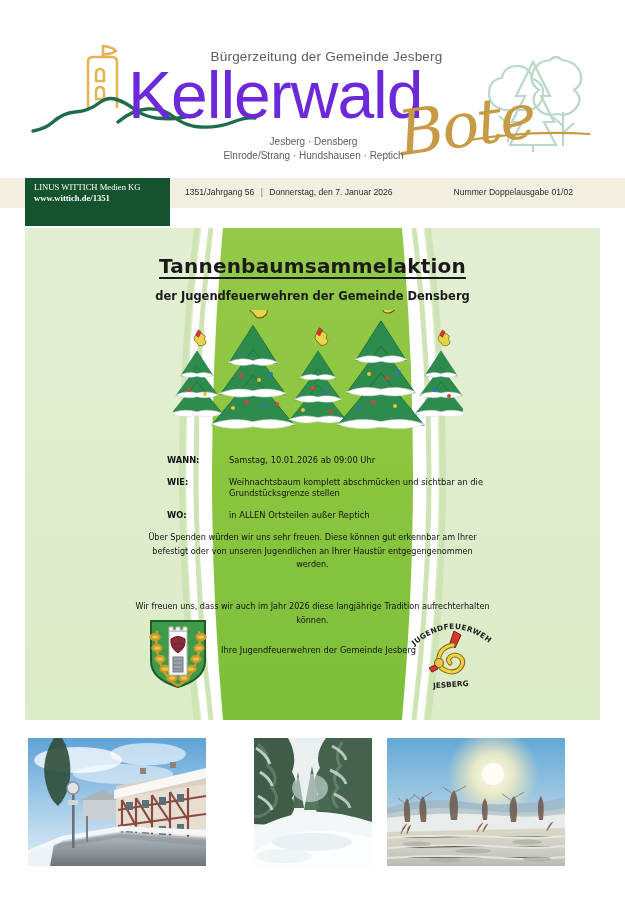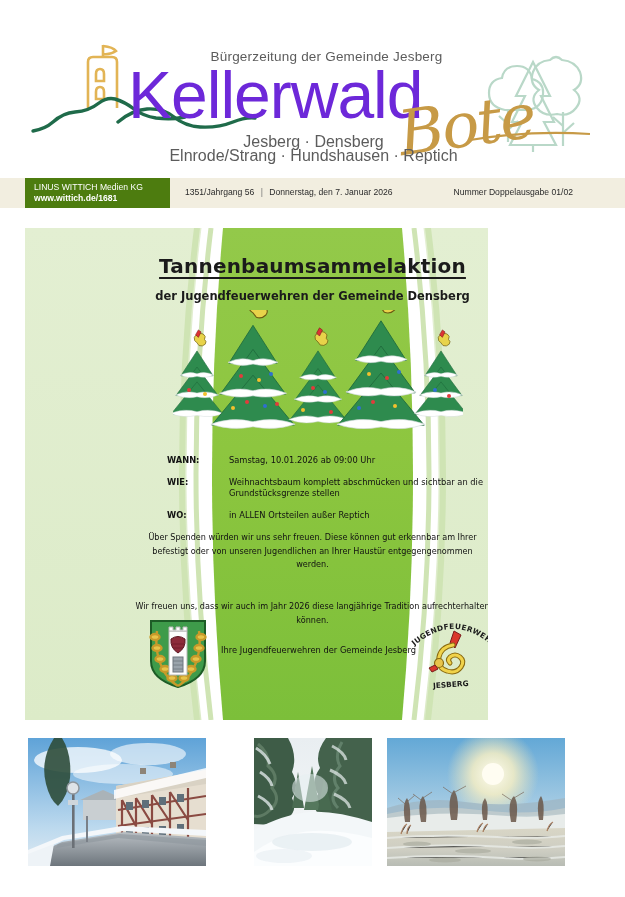--- a/index.html
+++ b/index.html
@@ -21,51 +21,51 @@
   }
   .mast-title{
     position:absolute;left:128px;top:62px;
     font-size:66px;line-height:66px;color:#6d28d9;
     font-family:"Liberation Sans", sans-serif;
     font-weight:400;letter-spacing:-1px;
   }
   .mast-places{
     position:absolute;left:0;right:0;top:135px;text-align:center;
     padding-left:2px;
-    font-size:16px;color:#5c5c5c;line-height:14px;
+    font-size:10px;color:#5c5c5c;line-height:14px;
   }
   .mast-script{
     position:absolute;left:398px;top:88px;
     font-family:"DejaVu Serif", serif;
     font-style:italic;font-size:62px;color:#c79a46;
     transform:rotate(-8deg);
     letter-spacing:-2px;
   }
   .mast-svg{position:absolute;left:0;top:0;width:625px;height:178px;}
 
   
   .infobar{position:relative;height:30px;width:625px;background:#f2eee0;margin:0 0 0 0;}
   .infobar-wrap{position:absolute;left:25px;top:0;width:575px;height:30px;background:#f2eee0;}
   .publisher{
-    position:absolute;left:0;top:0;width:145px;height:30px;background:#4d7c0f;
-    color:#fff;box-sizing:border-box;padding:4px 0 0 9px;
+    position:absolute;left:0;top:0;width:145px;height:48px;background:#14532d;
+    color:#fff;box-sizing:border-box;padding:4px 0 0 9px;font-family:Liberation Serif, serif;
   }
   .publisher .l1{font-size:8.6px;line-height:11px;font-weight:400;}
   .publisher .l2{font-size:8.6px;line-height:11px;font-weight:bold;}
   .issue{
     position:absolute;left:160px;top:9px;font-size:8.6px;color:#2b2b2b;
   }
   .issue .sep{padding:0 4px;color:#777;}
   .number{
     position:absolute;right:27px;top:9px;font-size:8.6px;color:#2b2b2b;
   }
 
   
   .poster{
-    position:absolute;left:25px;top:228px;width:463px;height:492px;
+    position:absolute;left:25px;top:228px;width:575px;height:492px;
     overflow:hidden;background:#ffffff;
   }
   .poster-svg{position:absolute;left:0;top:0;width:575px;height:492px;}
   .poster-content{position:absolute;left:0;top:0;width:575px;height:492px;}
 
   .p-title{
     position:absolute;left:0;right:0;top:26px;text-align:center;
     font-family:"DejaVu Sans", sans-serif;
     font-size:20px;font-weight:bold;color:#1b1b1b;
     text-decoration:underline;text-underline-offset:4px;
@@ -151,21 +151,21 @@
     <div class="mast-places">
       <span>Jesberg · Densberg</span><br>
       <span>Elnrode/Strang · Hundshausen · Reptich</span>
     </div>
   </div>
 
   <div class="infobar">
     <div class="infobar-wrap">
       <div class="publisher">
         <div class="l1">LINUS WITTICH Medien KG</div>
-        <div class="l2">www.wittich.de/1681</div>
+        <div class="l2">www.wittich.de/1351</div>
       </div>
       <div class="issue">
         <span>1351/Jahrgang 56</span>
         <span class="sep">|</span>
         <span>Donnerstag, den 7. Januar 2026</span>
       </div>
       <div class="number">Nummer Doppelausgabe 01/02</div>
     </div>
   </div>
 

